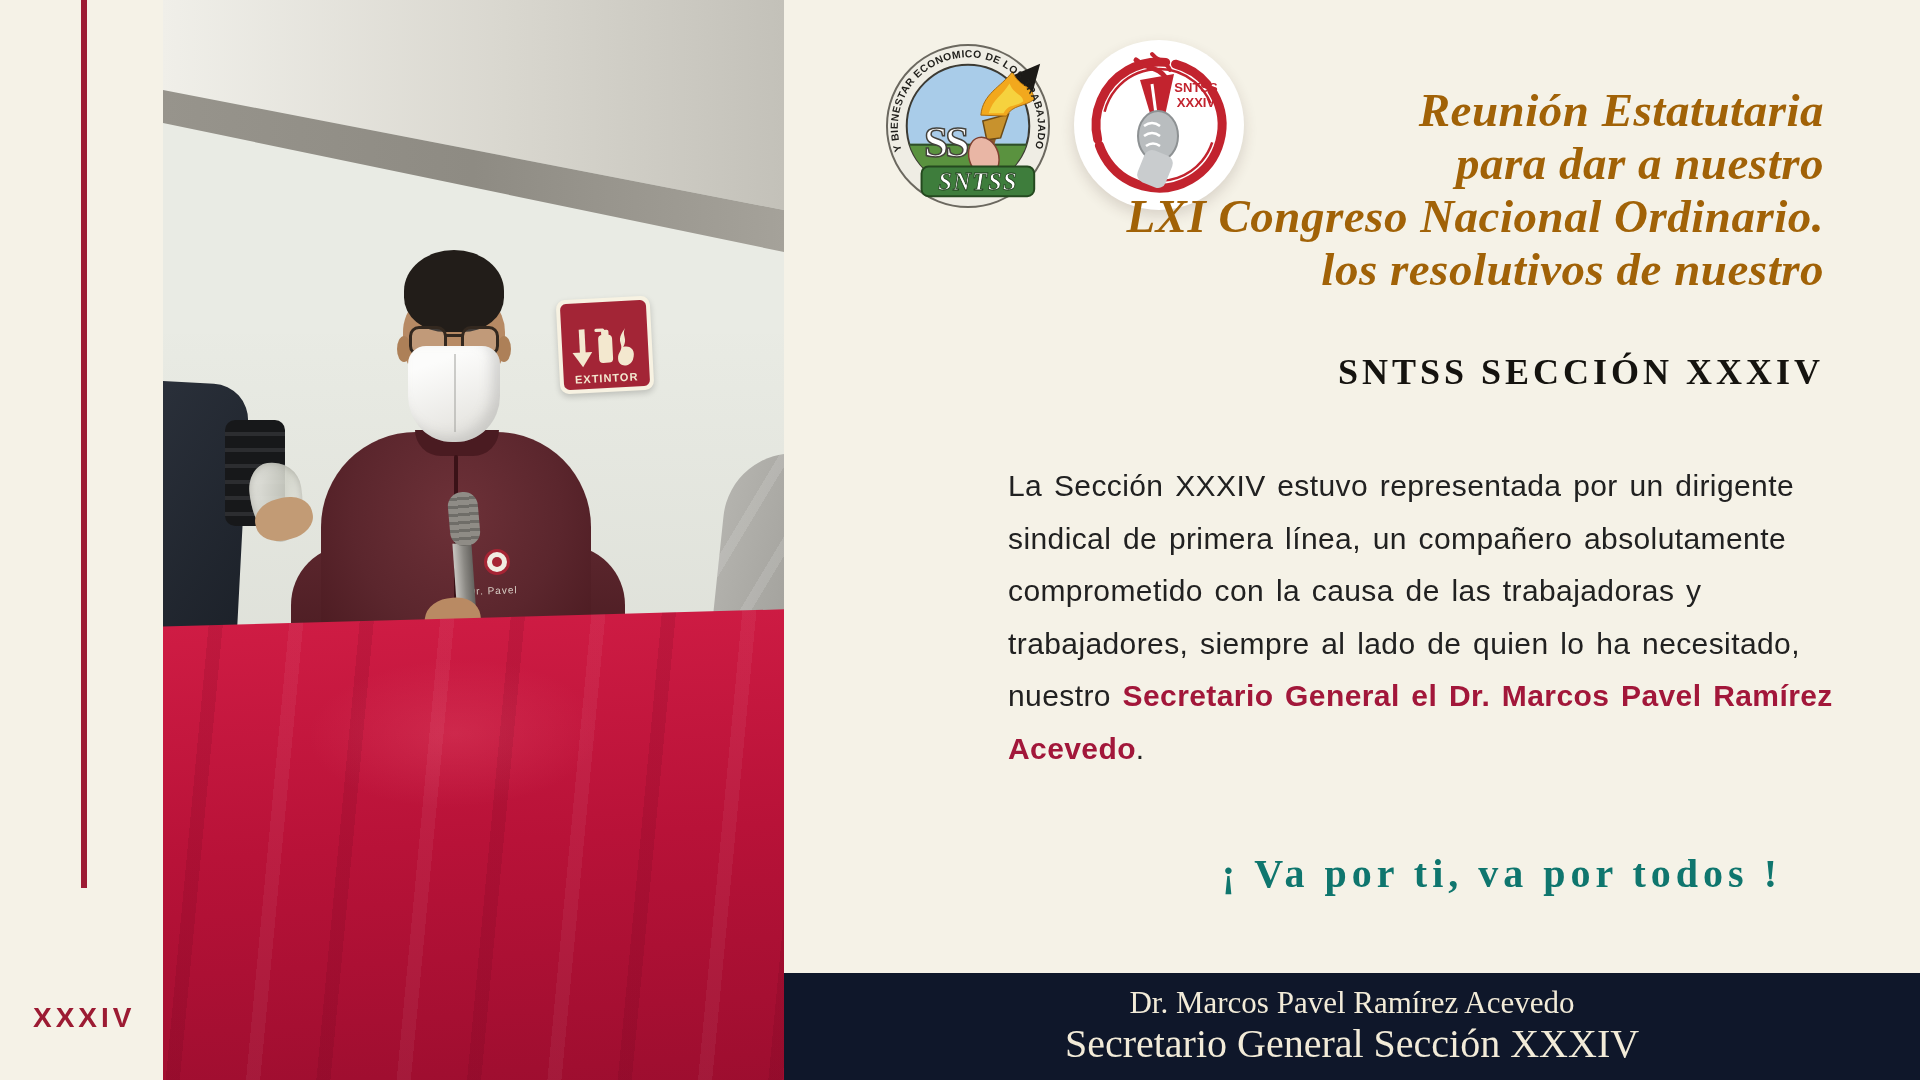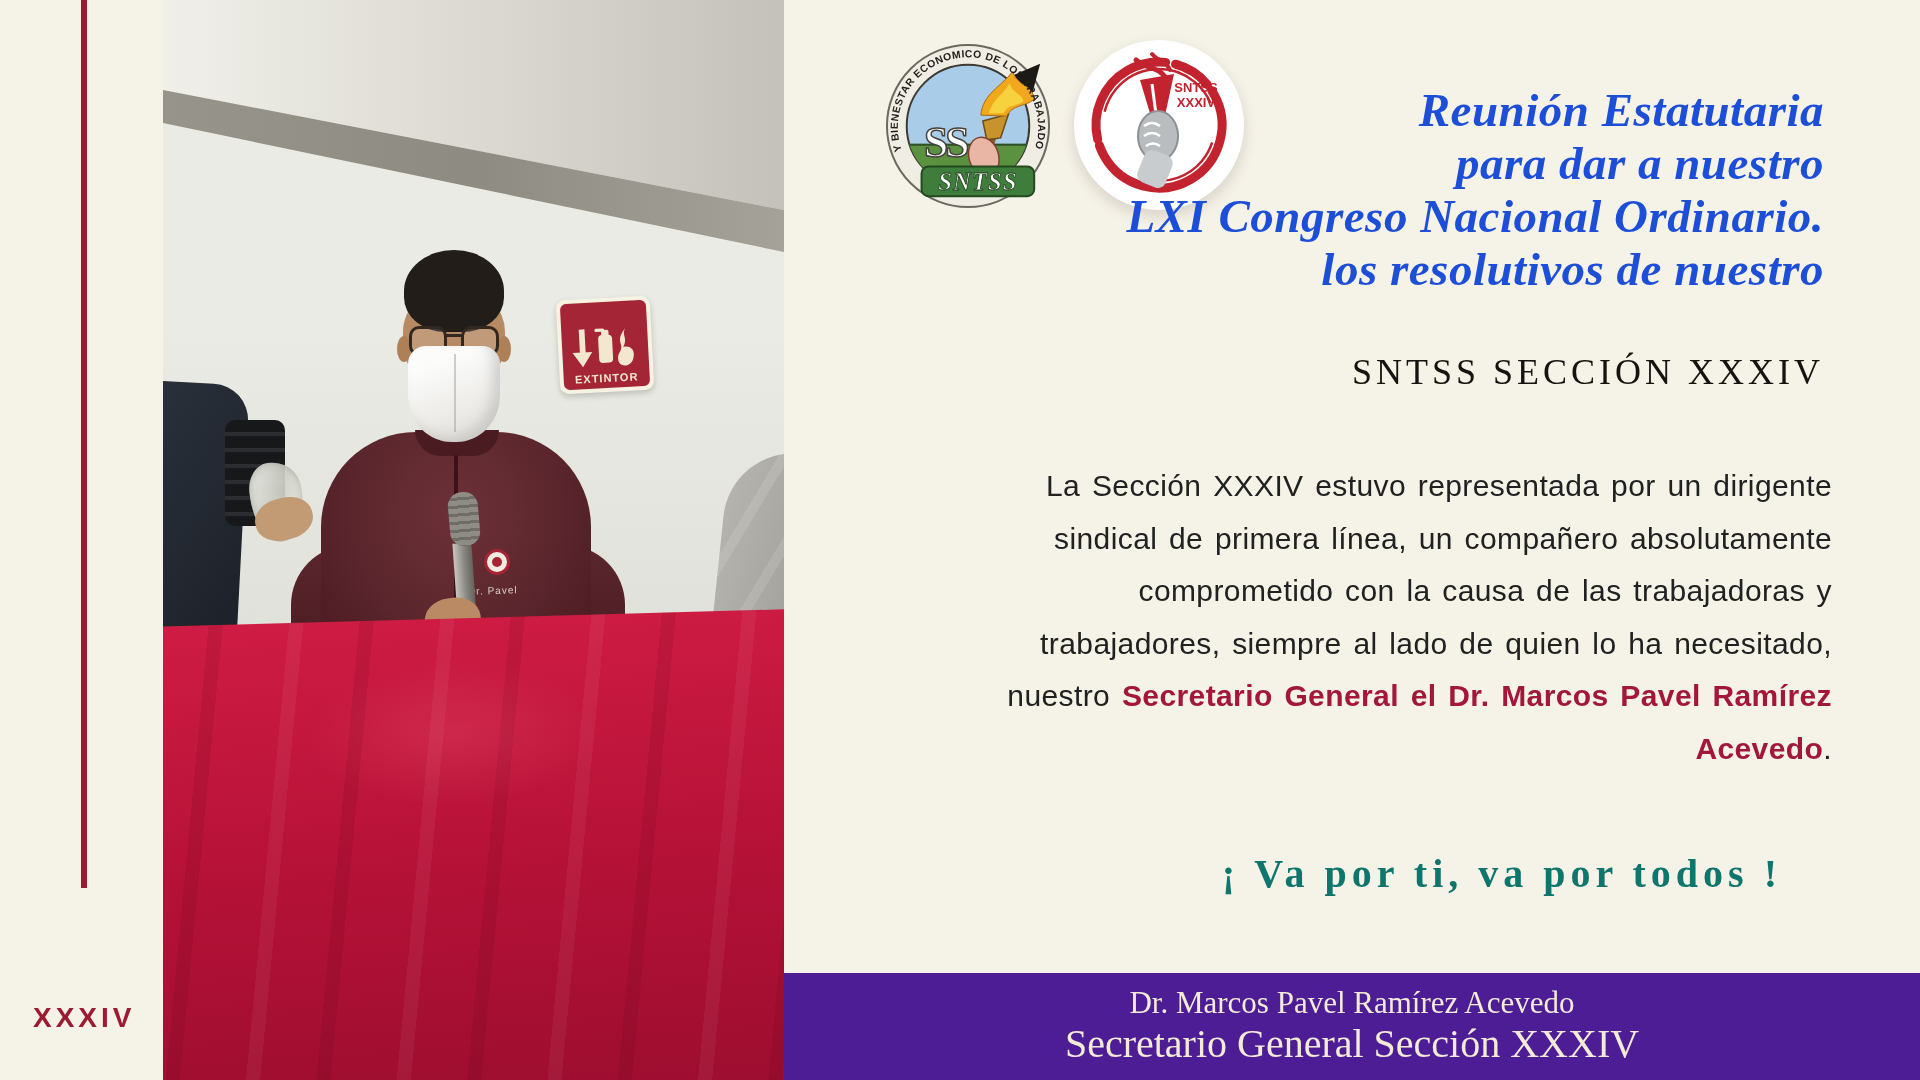--- a/index.html
+++ b/index.html
@@ -88,31 +88,31 @@
         background:linear-gradient(178deg,#cf1c44 0%,#b81238 45%,#9a0d2e 100%)}
   .table::before{content:"";position:absolute;inset:0;
         background:repeating-linear-gradient(97deg,rgba(255,255,255,.05) 0 14px,rgba(0,0,0,0) 14px 70px,rgba(80,0,20,.12) 70px 84px,rgba(0,0,0,0) 84px 150px)}
   .table::after{content:"";position:absolute;left:25%;top:8%;width:45%;height:30%;
         background:radial-gradient(ellipse,rgba(255,120,140,.18),rgba(0,0,0,0) 70%)}
 
   
   .emblem{left:884px;top:42px;width:168px;height:168px}
   .seal{left:1074px;top:40px;width:170px;height:170px;background:#fff;border-radius:50%;
         box-shadow:0 6px 14px rgba(70,45,35,.16)}
-  .title{right:96px;top:84px;text-align:right;color:#1d4ed8;letter-spacing:.5px;
+  .title{right:96px;top:84px;text-align:right;color:#a16207;letter-spacing:.5px;
         font-family:"Liberation Serif","DejaVu Serif",serif;font-style:italic;font-weight:700;
         font-size:47px;line-height:1.13}
   .subtitle{right:96px;top:351px;color:#15130f;letter-spacing:4px;
-        font-family:"Liberation Serif",serif;font-weight:400;font-size:36px}
-  .bodytext{right:88px;top:460px;width:840px;text-align:right;color:#212121;
+        font-family:"Liberation Serif",serif;font-weight:700;font-size:36px}
+  .bodytext{right:72px;top:460px;width:840px;text-align:left;color:#212121;
         font-size:30px;line-height:1.75;letter-spacing:.4px;word-spacing:3px}
   .bodytext strong{color:#a2173a;font-weight:700}
   .slogan{right:138px;top:850px;color:#0f766e;letter-spacing:5px;
         font-family:"Liberation Serif",serif;font-weight:700;font-size:40px}
-  .footer{left:784px;top:973px;width:1136px;height:107px;background:#4c1d95;color:#f2ebd8;
+  .footer{left:784px;top:973px;width:1136px;height:107px;background:#0f172a;color:#f2ebd8;
         display:flex;flex-direction:column;align-items:center;justify-content:center;
         font-family:"Liberation Serif",serif}
   .footer .name{font-size:31px;line-height:1.16}
   .footer .role{font-size:40px;line-height:1.16}
 </style>
 </head>
 <body>
 
 <div class="page">
 

